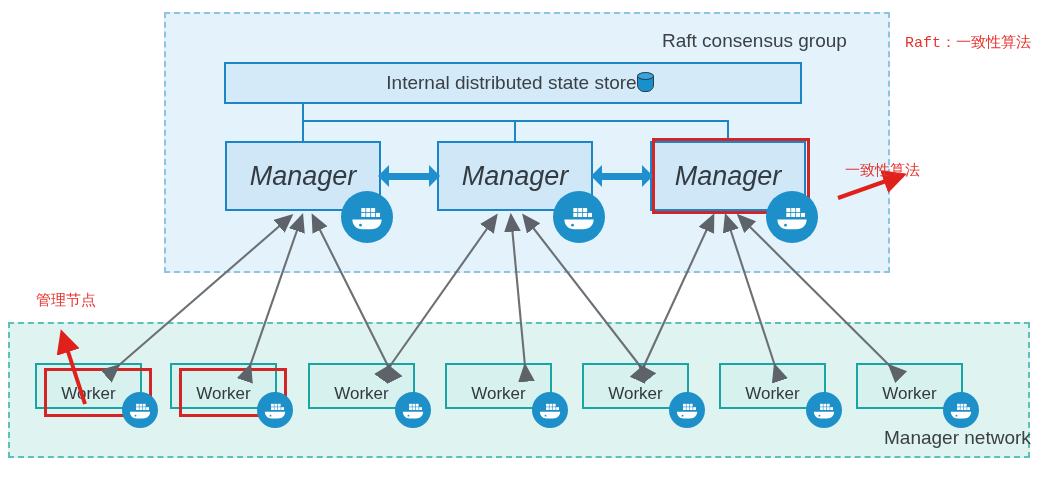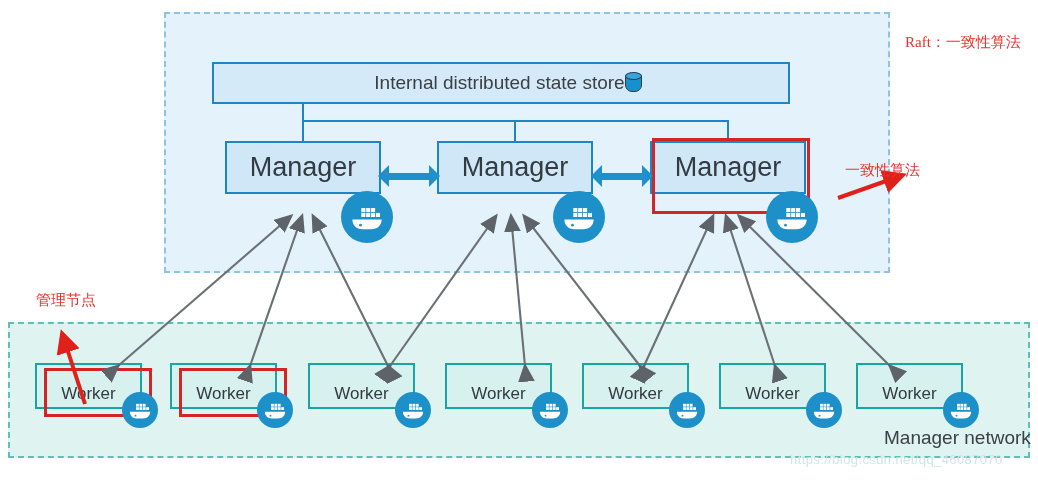--- a/index.html
+++ b/index.html
@@ -16,39 +16,39 @@
     background:#dff3f1;border:2px dashed #5fc0bb;box-sizing:border-box;
   }
   .zone-title{
     position:absolute;font-size:19px;color:#3b4045;white-space:nowrap;
   }
   #raft-title{left:662px;top:30px;}
   #gossip-title{left:884px;top:427px;}
 
   
   .state-store{
-    position:absolute;left:212px;top:62px;width:578px;height:42px;
+    position:absolute;left:224px;top:62px;width:578px;height:42px;
     background:#d5eaf8;border:2px solid #1b85c6;box-sizing:border-box;
     display:flex;align-items:center;justify-content:center;gap:0;padding-left:14px;
   }
   .state-store .label{font-size:19px;color:#3b4045;}
   .db-ico{width:17px;height:22px;position:relative;display:inline-block;}
   .db-ico .body{position:absolute;left:0;top:4px;width:17px;height:16px;
     background:#1790cc;border:1.5px solid #2c3e4c;border-radius:0 0 7px 7px;box-sizing:border-box;}
   .db-ico .top{position:absolute;left:0;top:0px;width:17px;height:8px;
     background:#37a6de;border:1.5px solid #2c3e4c;border-radius:50%;box-sizing:border-box;}
 
   
   .vline{position:absolute;background:#1b85c6;width:2px;}
   .hline{position:absolute;background:#1b85c6;height:2px;}
 
   
   .manager{
-    position:absolute;top:141px;width:156px;height:53px;
-    background:#cfe7f7;border:2px solid #1b85c6;box-sizing:border-box;
+    position:absolute;top:141px;width:156px;height:70px;
+    background:#cfe7f7;border:2px solid #1b85c6;box-sizing:border-box;font-style:italic;
   }
   .manager .txt{
     position:absolute;left:0;top:0;width:100%;height:100%;
     display:flex;align-items:center;justify-content:center;
     font-size:27px;color:#333a40;
   }
   #mgr0{left:225px;}
   #mgr1{left:437px;}
   #mgr2{left:650px;}
 
@@ -77,40 +77,41 @@
     display:flex;align-items:center;justify-content:center;
     font-size:17px;color:#333a40;
   }
 
   
   .whale{position:absolute;border-radius:50%;background:#1d8fc9;}
   .whale svg{display:block;width:100%;height:100%;}
 
   
   .note{position:absolute;color:#e8322c;font-size:15px;white-space:nowrap;
-    font-family:Liberation Serif, serif;}
+    font-family:Liberation Mono, monospace;}
   #note-raft{left:905px;top:33px;}
   #note-mgr{left:845px;top:161px;}
   #note-wrk{left:36px;top:291px;}
 
   
   .watermark{
     position:absolute;left:790px;top:452px;font-size:13px;color:#cfe6e8;
     letter-spacing:.4px;white-space:nowrap;
   }
 
   
   #overlay{position:absolute;left:0;top:0;width:1038px;height:480px;pointer-events:none;}
 </style>
 </head>
 <body>
 
 <div id="stage">
 
   <div class="raft-zone"></div>
+  <div class="zone-title" id="raft-title">Raft consensus group</div>
 
   <div class="gossip-zone"></div>
   <div class="zone-title" id="gossip-title">Manager network</div>
 
   <div class="state-store">
     <span class="label">Internal distributed state store</span>
     <span class="db-ico">
       <span class="body"></span>
         <span class="top"></span>
     </span>
@@ -344,15 +345,14 @@
           <path d="M14 35h36c0 7-5 12-13 12H26c-7 0-12-5-12-12z"></path>
           <circle cx="24" cy="42" r="1.7" fill="#1d8fc9"></circle>
         </g>
       </svg>
   </div>
 
   <div class="note" id="note-raft">Raft：一致性算法</div>
   <div class="note" id="note-mgr">一致性算法</div>
   <div class="note" id="note-wrk">管理节点</div>
 
-  <div class="watermark">https://blog.csdn.net/qq_46087070</div>
 
 </div>
 
 </body></html>

